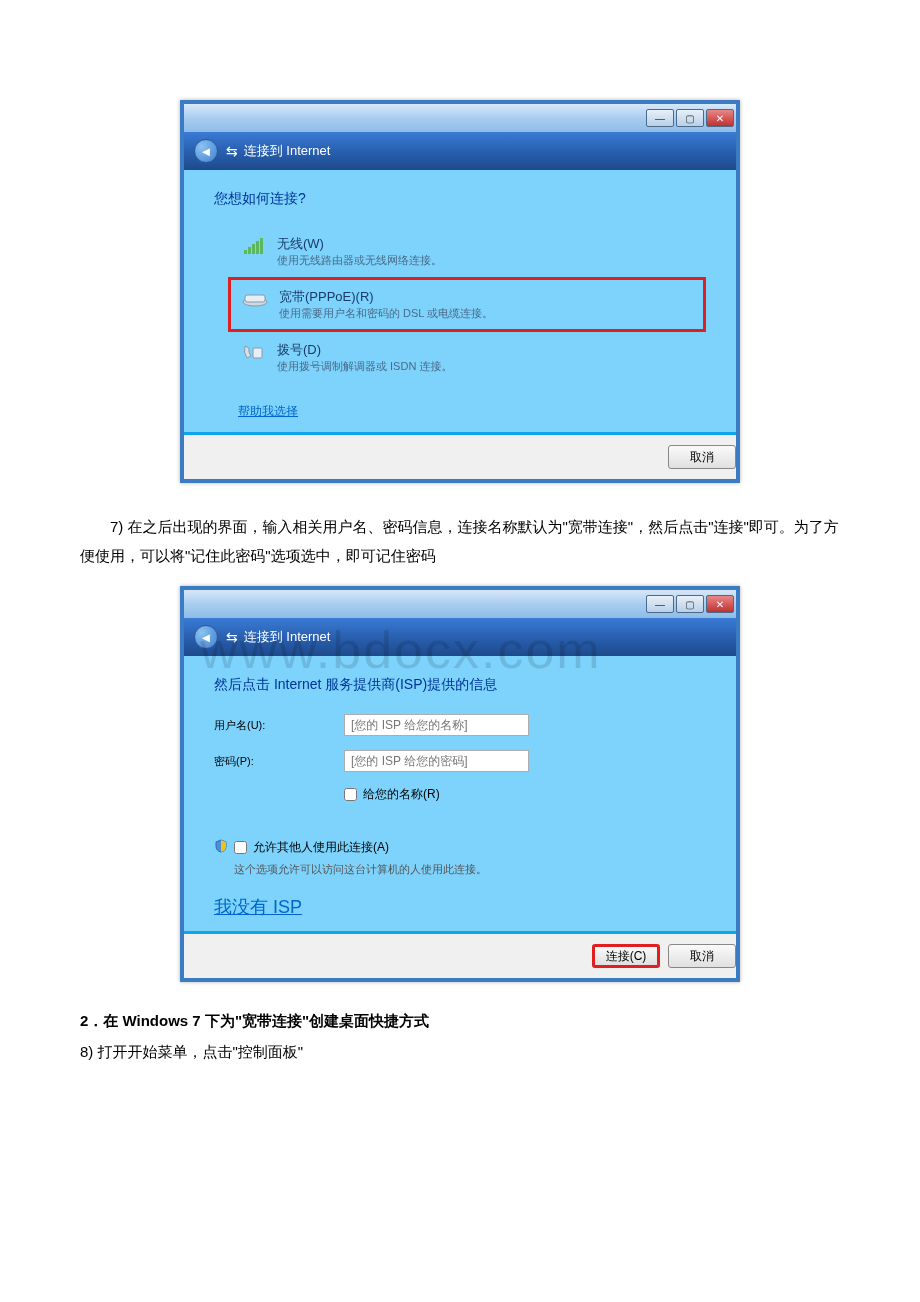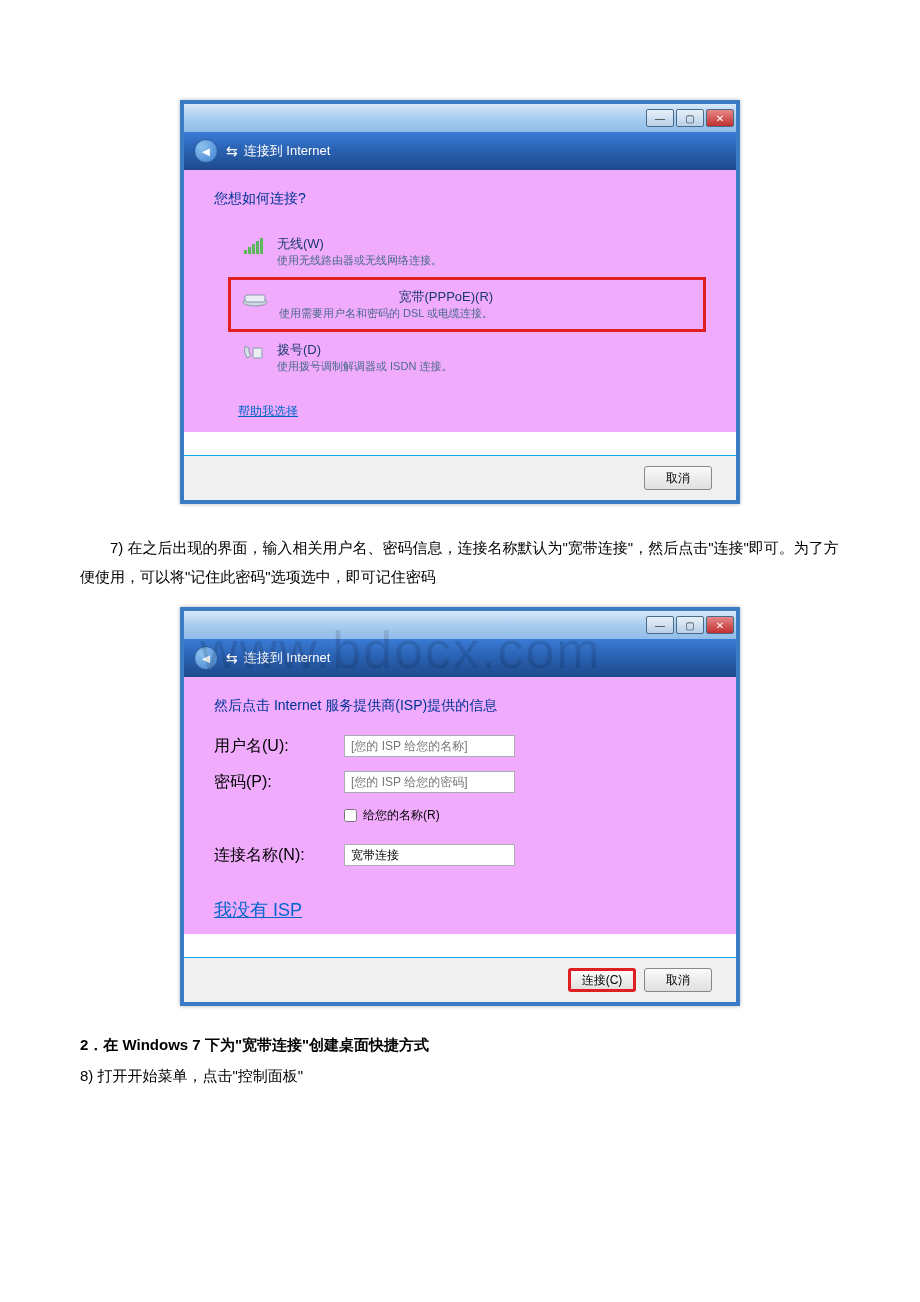--- a/index.html
+++ b/index.html
@@ -58,69 +58,67 @@
   .back-arrow {
     width: 24px; height: 24px;
     border-radius: 50%;
     background: radial-gradient(circle at 30% 30%, #8cc3f0, #4080d0);
     border: 1px solid #2a5a9a;
     display: flex; align-items: center; justify-content: center;
     margin-right: 8px;
     color: #fff;
   }
   .header-icon { margin-right: 6px; font-size: 14px; }
-  .body { padding: 20px 30px 12px 30px; background: #f0abfc; min-height: 200px; }
+  .body { padding: 20px 30px 12px 30px; background: #7dd3fc; min-height: 200px; }
   .question { font-size: 14px; color: #003399; margin-bottom: 18px; }
   .option {
     display: flex; align-items: flex-start;
     padding: 8px 10px;
     border: 1px solid transparent;
     margin-left: 14px;
     cursor: pointer;
   }
   .option.highlighted {
     border: 3px solid #e02020;
-    text-align: right;
   }
   .opt-icon {
     width: 28px; height: 22px; margin-right: 10px;
     display: flex; align-items: center; justify-content: center;
   }
   .opt-text .title { font-size: 13px; color: #1a3a6a; }
   .opt-text .desc { font-size: 11px; color: #4a6a8a; }
   .help-link { color: #0066cc; font-size: 12px; text-decoration: underline; margin-left: 24px; display: inline-block; margin-top: 20px; }
   .footer {
     background: #f0f0f0;
-    border-top: 1px solid #0ea5e9;
-    padding: 10px 24px;
+    border-top: 3px solid #0ea5e9;
+    padding: 10px 0;
     display: flex;
     justify-content: flex-end;
     gap: 8px;
-    margin-top: 23px;
   }
   .btn {
     min-width: 68px; height: 24px;
     border: 1px solid #888;
     border-radius: 3px;
     background: linear-gradient(to bottom, #fafafa, #e0e0e0);
     font-size: 12px;
     display: inline-flex; align-items: center; justify-content: center;
     cursor: pointer;
   }
   .btn.primary-highlight { border: 3px solid #e02020; }
   .body-text { font-size: 15px; line-height: 1.9; margin: 0 0 16px 0; text-indent: 2em; }
   .section-title { font-size: 15px; font-weight: bold; margin: 20px 0 12px 0; }
   .step-text { font-size: 15px; margin: 8px 0 12px 0; }
 
   
   .form-heading { font-size: 14px; color: #003399; margin-bottom: 20px; }
   .form-row { display: flex; align-items: center; margin-bottom: 14px; }
-  .form-label { width: 130px; font-size: 16px; }
+  .form-label { width: 130px; font-size: 11px; }
   .form-input {
-    width: 171px; height: 22px;
+    width: 185px; height: 22px;
     border: 1px solid #abadb3;
     padding: 2px 6px;
     font-size: 12px;
     color: #888;
     background: #fff;
   }
   .chk-row { display: flex; align-items: center; margin-bottom: 6px; font-size: 12px; }
   .chk-row input[type=checkbox] { margin-right: 6px; }
   .allow-row { display: flex; align-items: flex-start; margin-top: 30px; font-size: 12px; }
   .shield { margin-right: 6px; }
@@ -225,25 +223,36 @@
     </div>
 
     <div class="form-row">
       <div class="form-label"></div>
       <div class="chk-row">
           <input type="checkbox" style="">
           <span>给您的名称(R)</span>
         </div>
     </div>
 
-    <div class="form-row">
-      <div class="form-label">连接名称(N):</div>
-      <input class="form-input" style="color: rgb(0, 0, 0);" value="宽带连接">
-    </div>
-
+
+    <div class="allow-row">
+      <span class="shield">
+        <svg width="14" height="14" viewBox="0 0 14 14">
+            <path d="M7 1 L12 3 V7 Q12 12 7 13 Q2 12 2 7 V3 Z" fill="#4a90d9" stroke="#2a6ab0"></path>
+            <path d="M7 1 L12 3 V7 Q12 12 7 13 Z" fill="#f0c020"></path>
+          </svg>
+      </span>
+      <div>
+        <div class="chk-row">
+            <input type="checkbox" style="">
+            <span>允许其他人使用此连接(A)</span>
+          </div>
+        <div class="allow-desc">这个选项允许可以访问这台计算机的人使用此连接。</div>
+      </div>
+    </div>
 
     <a class="no-isp">我没有 ISP</a>
   </div>
   <div class="footer">
     <div class="btn primary-highlight">连接(C)</div>
     <div class="btn">取消</div>
   </div>
 </div>
 
 <p class="section-title">2．在 Windows 7 下为"宽带连接"创建桌面快捷方式</p>

